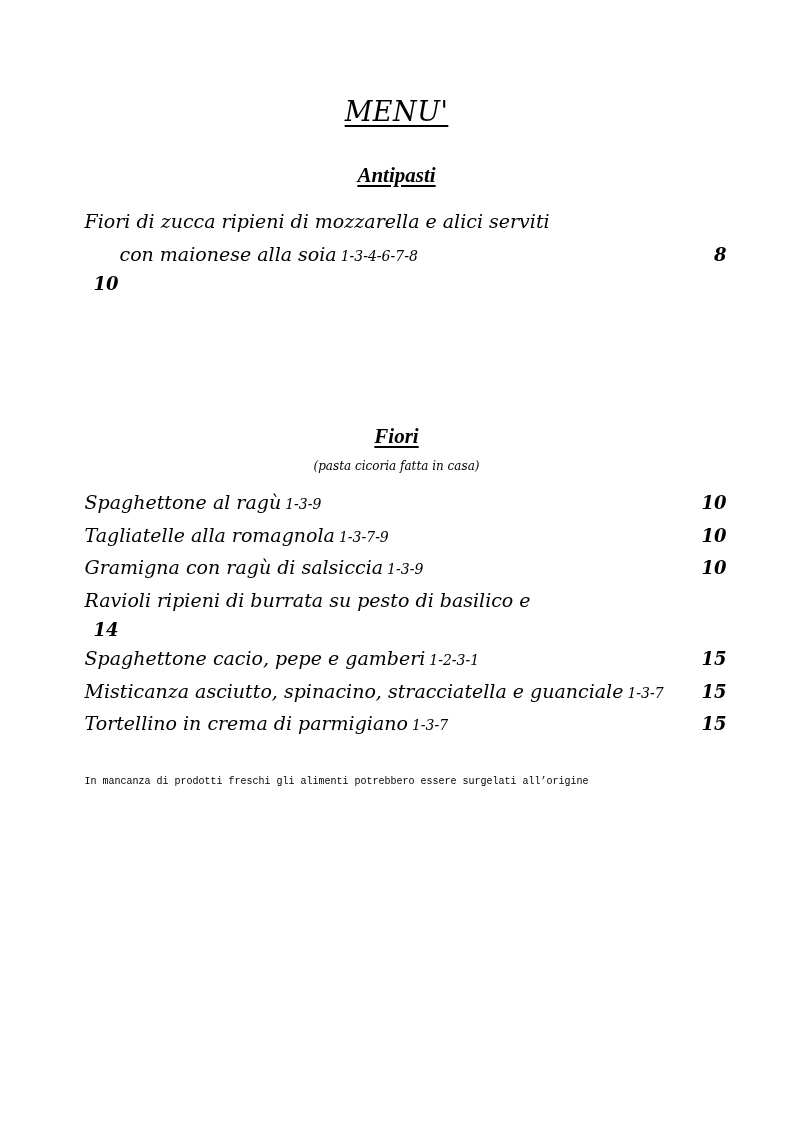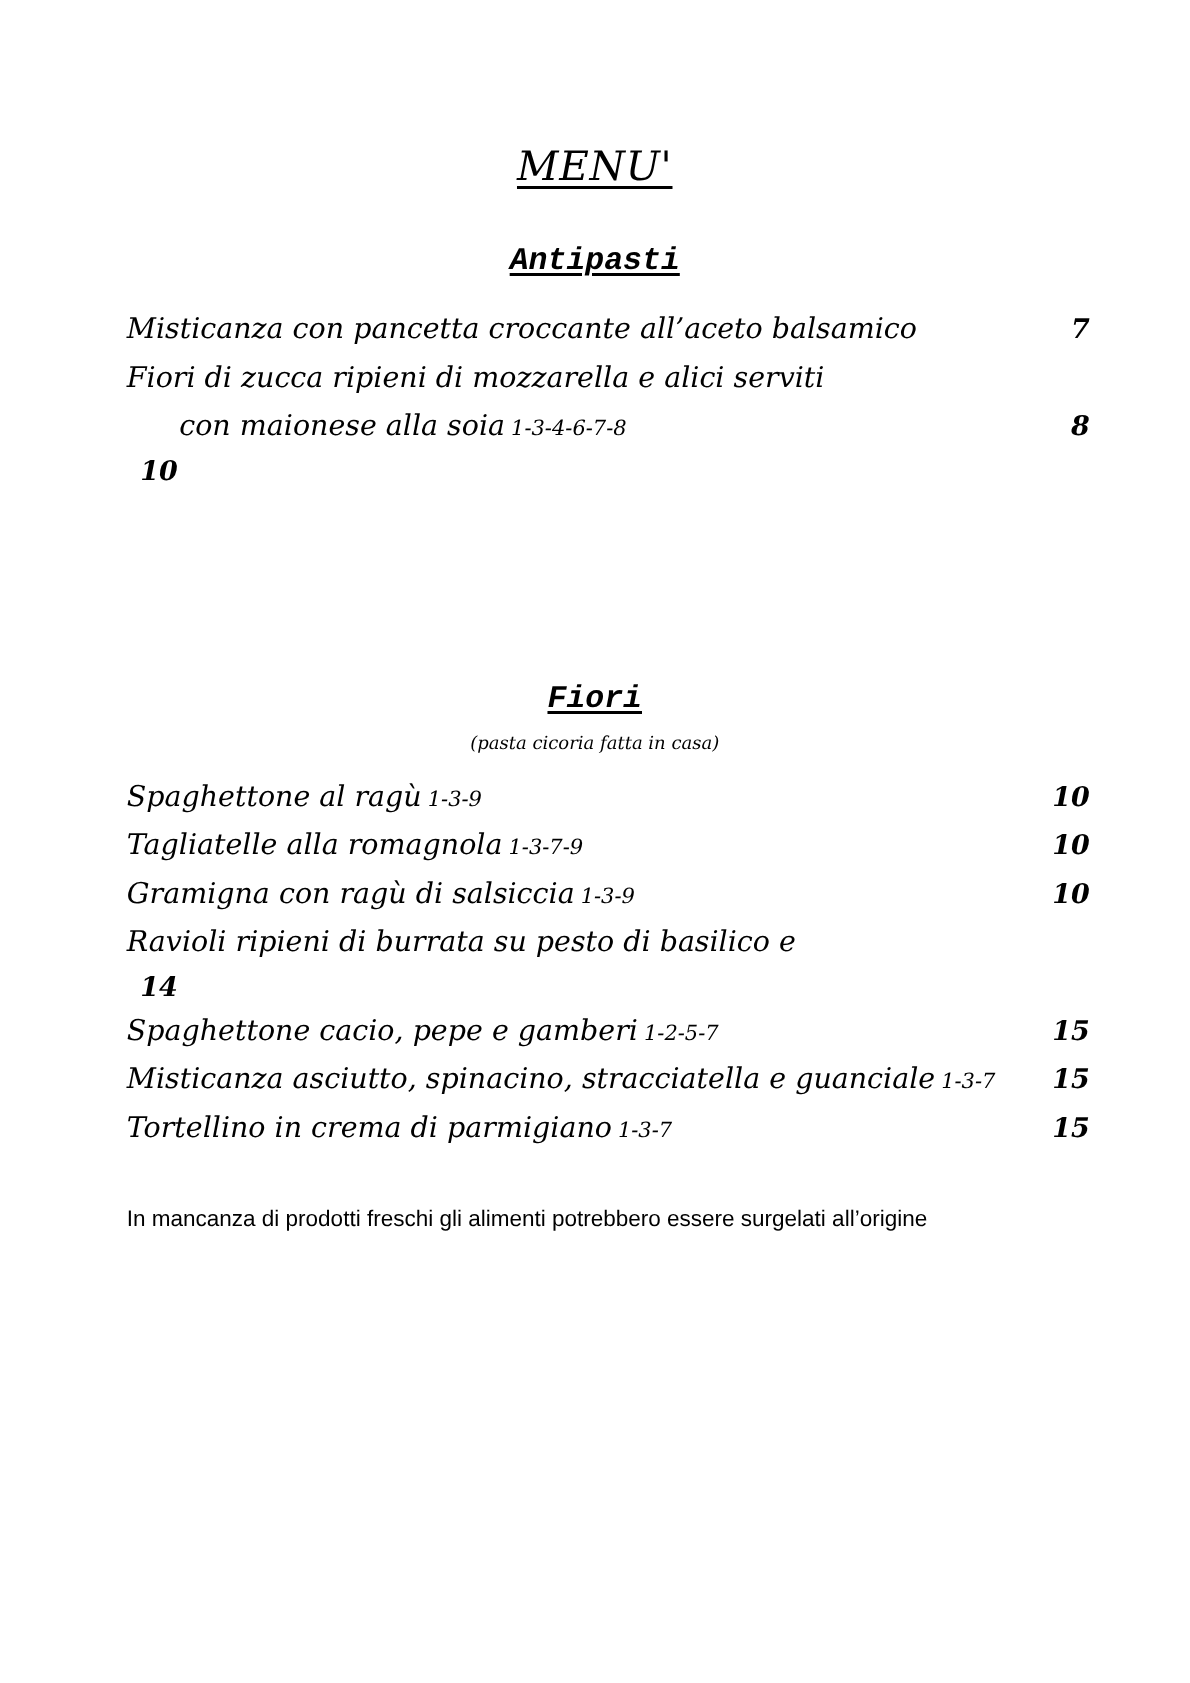--- a/index.html
+++ b/index.html
@@ -32,21 +32,21 @@
     margin-top: 96px;
     text-decoration: underline;
     text-underline-offset: 4px;
   }
 
   .section {
     margin: 0;
   }
   .section-heading {
     text-align: center;
-    font-family: Liberation Mono, monospace;
+    font-family: Liberation Serif, serif;
     font-style: italic;
     font-weight: bold;
     font-size: 21px;
     text-decoration: underline;
     text-underline-offset: 3px;
   }
   .section-subheading {
     text-align: center;
     font-family: "DejaVu Serif", serif;
     font-style: italic;
@@ -99,42 +99,36 @@
   .antipasti-block { margin-top: 36px; }
   .antipasti-items { margin-top: 20px; }
   .primi-block { margin-top: 130px; }
   .primi-items { margin-top: 16px; }
 
   .footnote {
     margin: 38px auto 0 auto;
     width: 660px;
     padding-left: 18px;
     box-sizing: border-box;
-    font-family: Liberation Sans, sans-serif;
-    font-size: 15px;
+    font-family: Liberation Mono, monospace;
+    font-size: 10px;
     color: #000;
   }
 </style>
 </head>
 <body>
 
 <div class="page">
 
   <div class="menu-title">MENU'</div>
 
   <div class="section antipasti-block">
     <div class="section-heading">Antipasti</div>
     <div class="items antipasti-items">
 
-      <div class="item-row">
-        <div class="item-text">
-          <span>Misticanza con pancetta croccante all’aceto balsamico</span><span class="item-alg"></span>
-        </div>
-        <div class="item-price">7</div>
-      </div>
 
       <div class="item-row noprice">
         <div class="item-text">
           <span>Fiori di zucca ripieni di mozzarella e alici serviti</span><span class="item-alg"></span>
         </div>
         <div class="item-price"></div>
       </div>
 
       <div class="item-row continuation">
         <div class="item-text">
@@ -182,21 +176,21 @@
         </div>
         <div class="item-price"></div>
       </div>
 
       <div class="item-row continuation">
         <div class="item-price">14</div>
       </div>
 
       <div class="item-row">
         <div class="item-text">
-          <span>Spaghettone cacio, pepe e gamberi</span><span class="item-alg">1-2-5-7</span>
+          <span>Spaghettone cacio, pepe e gamberi</span><span class="item-alg">1-2-3-1</span>
         </div>
         <div class="item-price">15</div>
       </div>
 
       <div class="item-row">
         <div class="item-text">
           <span>Misticanza asciutto, spinacino, stracciatella e guanciale</span><span class="item-alg">1-3-7</span>
         </div>
         <div class="item-price">15</div>
       </div>

